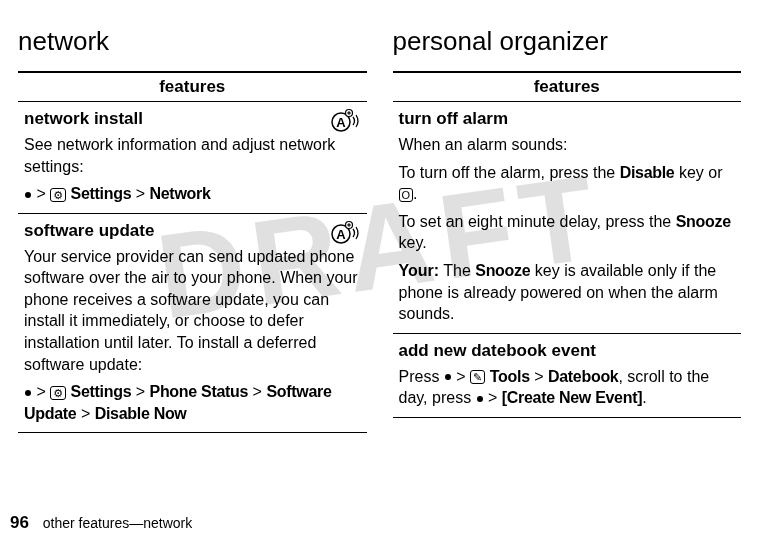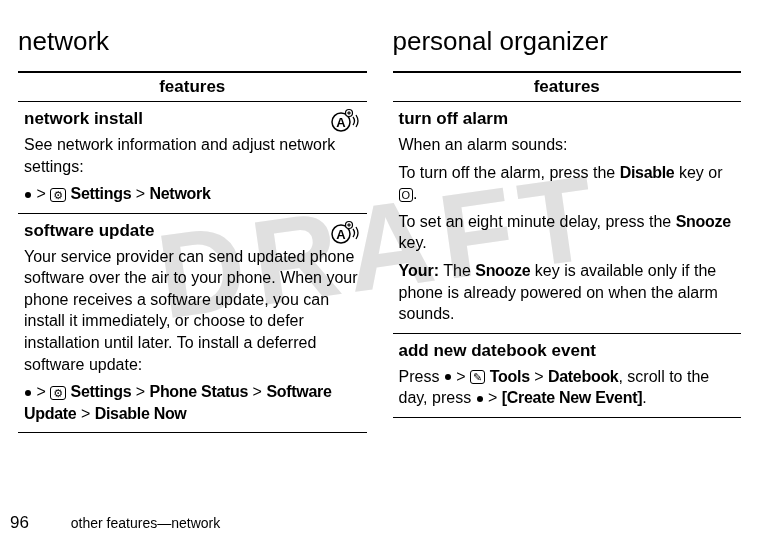--- a/index.html
+++ b/index.html
@@ -96,23 +96,23 @@
     vertical-align: middle;
     margin: 0 1px;
   }
   .footer {
     position: absolute;
     bottom: 14px;
     left: 10px;
     font-size: 14px;
   }
   .footer .pg {
-    font-weight: normal;
+    font-weight: bold;
     font-size: 17px;
-    margin-right: 38px;
+    margin-right: 10px;
   }
 </style>
 </head>
 <body>
 
 <div class="watermark">DRAFT</div>
 
 <div class="page">
 
   <div class="col">

